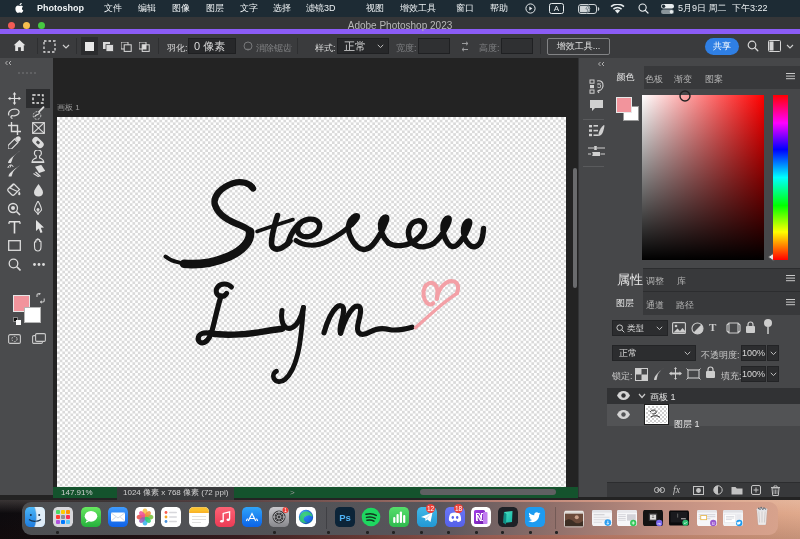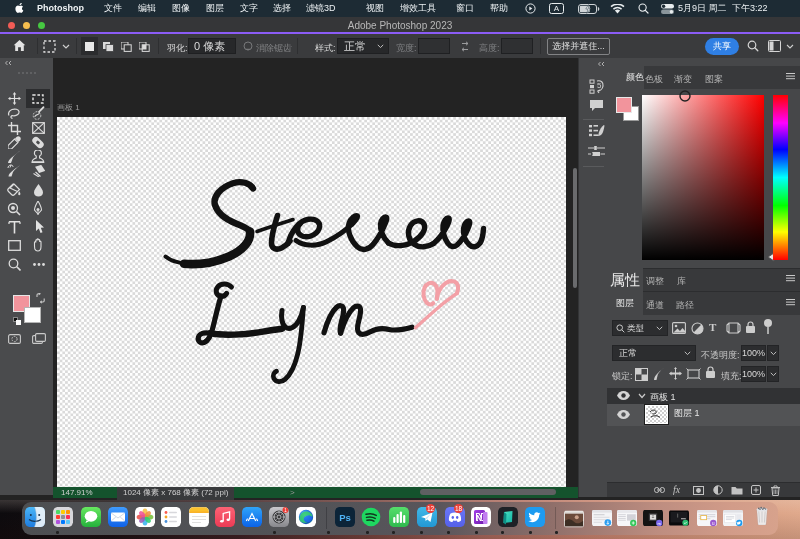--- a/index.html
+++ b/index.html
@@ -2,21 +2,21 @@
 <html><head><meta charset="utf-8">
 <style>
 *{margin:0;padding:0;box-sizing:border-box}
 html,body{width:800px;height:539px;overflow:hidden;background:#232323;font-family:"Liberation Sans",sans-serif}
 .abs{position:absolute}
 #screen{position:relative;width:800px;height:539px}
 
 #menubar{left:0;top:0;width:800px;height:17px;background:#1d2b34;color:#eef2f4;font-size:9px;line-height:17px}
 #menubar .mi{position:absolute;top:0;white-space:nowrap}
 
-#titlebar{left:0;top:17px;width:800px;height:17px;background:#353638;border-bottom:2px solid #8b5cf6}
+#titlebar{left:0;top:17px;width:800px;height:17px;background:#353638;border-bottom:5px solid #8b5cf6}
 .tl{position:absolute;top:5px;width:7px;height:7px;border-radius:50%}
 #titletext{position:absolute;top:3px;width:100%;text-align:center;color:#b8b8b8;font-size:10px}
 
 #optbar{left:0;top:34px;width:800px;height:24px;background:#3a3b3d;color:#d8d8d8;font-size:9px}
 .osep{position:absolute;top:4px;width:1px;height:16px;background:#2e2f31}
 .obox{position:absolute;background:#27282a;border:1px solid #1f2022;color:#dadada;font-size:11px}
 
 #tabbar{left:53px;top:58px;width:525px;height:23px;background:#343639}
 #doctab{position:absolute;left:1px;top:1px;width:193px;height:22px;background:#3d3e40;color:#d4d4d4;font-size:8.5px;line-height:22px;letter-spacing:-.2px;white-space:nowrap;overflow:hidden}
 
@@ -143,21 +143,21 @@
           <path d="M.8.8 L3.5 3.6 L6.2.8" fill="none" stroke="#bdbdbd"></path>
         </svg></div>
   <span class="abs" style="left:396px;top:8px;color:#808184">宽度:</span>
   <div class="obox" style="left:418px;top:4px;width:32px;height:16px;background:#2f3032"></div>
   <svg class="abs" style="left:459px;top:7px" width="12" height="11" viewBox="0 0 12 11">
         <path d="M3 2.5 H9 M9 2.5 L7 .8 M9 2.5 L7 4.2 M9 8.5 H3 M3 8.5 L5 6.8 M3 8.5 L5 10.2" stroke="#9a9b9d" fill="none"></path>
       </svg>
   <span class="abs" style="left:479px;top:8px;color:#808184">高度:</span>
   <div class="obox" style="left:501px;top:4px;width:32px;height:16px;background:#2f3032"></div>
   <div class="osep" style="left:540px"></div>
-  <div class="abs" style="left:547px;top:4px;width:63px;height:17px;border:1px solid #828385;border-radius:2px;color:#e0e0e0;font-size:9px;line-height:15px;text-align:center">选择并遮住...</div>
+  <div class="abs" style="left:547px;top:4px;width:63px;height:17px;border:1px solid #828385;border-radius:2px;color:#e0e0e0;font-size:9px;line-height:15px;text-align:center">增效工具...</div>
   <div class="abs" style="left:705px;top:4px;width:34px;height:17px;border-radius:9px;background:#2f7fe4;color:#fff;font-size:9px;line-height:17px;text-align:center">共享</div>
   <svg class="abs" style="left:747px;top:6px" width="12" height="12" viewBox="0 0 12 12">
         <circle cx="5" cy="5" r="3.8" fill="none" stroke="#d5d5d5" stroke-width="1.2"></circle>
         <line x1="7.8" y1="7.8" x2="10.8" y2="10.8" stroke="#d5d5d5" stroke-width="1.3" stroke-linecap="round"></line>
       </svg>
   <svg class="abs" style="left:768px;top:6px" width="13" height="12" viewBox="0 0 13 12">
         <rect x=".5" y=".5" width="12" height="11" rx="1" fill="none" stroke="#d5d5d5"></rect>
         <rect x="1.5" y="1.5" width="4" height="9" fill="#d5d5d5"></rect>
       </svg>
   <svg class="abs" style="left:786px;top:10px" width="8" height="5" viewBox="0 0 8 5">
@@ -340,38 +340,38 @@
   <svg class="abs" style="left:8px;top:86px" width="19" height="15" viewBox="0 0 19 15">
         <path d="M1 4 H7 M10 4 H18 M1 10 H4 M13.5 10 H18" stroke="#d0d0d0" stroke-width="1.2"></path>
         <rect x="7.2" y="2" width="2.6" height="4" fill="#d0d0d0"></rect>
         <path d="M5 8 L13 8 L13 12 L5 12 C6 11 6 9 5 8 Z" fill="#d0d0d0"></path>
       </svg>
   <div class="abs" style="left:4px;top:108px;width:21px;height:1px;background:#5a5b5d"></div>
 </div>
 
 <div class="abs" id="rpanel">
   <div class="abs" style="left:0;top:8px;width:193px;height:23px;background:#38393b"></div>
-  <div class="abs" style="left:0px;top:8px;width:37px;height:23px;background:#464749;color:#e8e8e8;font-size:9px;line-height:23px;text-align:right">颜色</div>
+  <div class="abs" style="left:0px;top:8px;width:37px;height:23px;background:#464749;color:#e8e8e8;font-size:9px;line-height:23px;text-align:center">颜色</div>
   <span class="abs" style="left:38px;top:15px;color:#b4b4b4;font-size:9px">色板</span>
   <span class="abs" style="left:67px;top:15px;color:#b4b4b4;font-size:9px">渐变</span>
   <span class="abs" style="left:98px;top:15px;color:#b4b4b4;font-size:9px">图案</span>
   <div class="abs" style="left:179px;top:15px;width:9px;height:1.2px;background:#c9c9c9;box-shadow:0 2.6px 0 #c9c9c9,0 5.2px 0 #c9c9c9"></div>
   <div class="abs" style="left:16px;top:48px;width:16px;height:15px;background:#fff;border:1px solid #9a9a9a"></div>
   <div class="abs" style="left:9px;top:39px;width:16px;height:16px;background:#f2949c;border:1px solid #e8e8e8"></div>
   <div class="abs" style="left:35px;top:37px;width:122px;height:165px;background:linear-gradient(to bottom,rgba(0,0,0,0) 0%,#000 100%),linear-gradient(to right,#fff 0%,#f00 100%)"></div>
   <svg class="abs" style="left:71px;top:31px" width="14" height="14" viewBox="0 0 14 14">
         <circle cx="7" cy="7" r="5" fill="none" stroke="#222" stroke-width="1.4"></circle>
       </svg>
   <svg class="abs" style="left:160px;top:194px" width="8" height="10" viewBox="0 0 8 10">
         <path d="M7 1 L1 5 L7 9 Z" fill="#e8e8e8" stroke="#555"></path>
       </svg>
   <div class="abs" style="left:166px;top:37px;width:15px;height:165px;background:linear-gradient(to bottom,#f00 0%,#f0f 17%,#00f 33%,#0ff 50%,#0f0 67%,#ff0 83%,#f00 100%)"></div>
 
   <div class="abs" style="left:0;top:210px;width:193px;height:23px;background:#38393b;border-top:1px solid #2c2d2f"></div>
-  <div class="abs" style="left:0px;top:210px;width:36px;height:23px;background:#464749;color:#e8e8e8;font-size:15px;line-height:23px;text-align:center">属性</div>
+  <div class="abs" style="left:0px;top:210px;width:36px;height:23px;background:#464749;color:#e8e8e8;font-size:13px;line-height:23px;text-align:right">属性</div>
   <span class="abs" style="left:39px;top:217px;color:#b4b4b4;font-size:9px">调整</span>
   <span class="abs" style="left:70px;top:217px;color:#b4b4b4;font-size:9px">库</span>
   <div class="abs" style="left:179px;top:217px;width:9px;height:1.2px;background:#c9c9c9;box-shadow:0 2.6px 0 #c9c9c9,0 5.2px 0 #c9c9c9"></div>
 
   <div class="abs" style="left:0;top:233px;width:193px;height:24px;background:#38393b;border-top:1px solid #2c2d2f"></div>
   <div class="abs" style="left:0px;top:233px;width:36px;height:24px;background:#464749;color:#e8e8e8;font-size:9px;line-height:24px;text-align:center">图层</div>
   <span class="abs" style="left:39px;top:241px;color:#b4b4b4;font-size:9px">通道</span>
   <span class="abs" style="left:69px;top:241px;color:#b4b4b4;font-size:9px">路径</span>
   <div class="abs" style="left:179px;top:241px;width:9px;height:1.2px;background:#c9c9c9;box-shadow:0 2.6px 0 #c9c9c9,0 5.2px 0 #c9c9c9"></div>
 
@@ -462,21 +462,21 @@
   <div class="abs" style="left:0;top:346px;width:193px;height:22px;background:#525355">
     <svg style="position:absolute;left:10px;top:6px" width="13" height="9" viewBox="0 0 13 9">
           <path d="M6.5 0 C3.5 0 1.2 2 0 4.5 C1.2 7 3.5 9 6.5 9 C9.5 9 11.8 7 13 4.5 C11.8 2 9.5 0 6.5 0 Z" fill="#d4d4d4"></path>
           <circle cx="6.5" cy="4.5" r="2.2" fill="#525355"></circle>
         </svg>
     <div style="position:absolute;left:38px;top:1px;width:23px;height:19px;background:#fff;outline:1px solid #1e1e1e"></div>
     <div style="position:absolute;left:39px;top:2px;width:21px;height:17px;background-image:repeating-conic-gradient(#cfcfcf 0% 25%,#fff 0% 50%);background-size:4px 4px"></div>
         <svg style="position:absolute;left:39px;top:2px" width="21" height="17" viewBox="0 0 21 17">
           <path d="M4 6 C6 3.5 9 3.5 10 5.5 C11 7.5 8 8.5 6.5 7.5 M5 11 C8 9 12 9.5 14 11.5" fill="none" stroke="#222" stroke-width="1"></path>
         </svg>
-    <span style="position:absolute;left:67px;top:3px;color:#e8e8e8;font-size:9px">图层 1</span>
+    <span style="position:absolute;left:67px;top:14px;color:#e8e8e8;font-size:9px">图层 1</span>
   </div>
 
   <div class="abs" style="left:0;top:424px;width:193px;height:15px;background:#38393b;border-top:1px solid #2c2d2f">
     <svg style="position:absolute;left:47px;top:4px" width="11" height="6" viewBox="0 0 11 6">
           <rect x=".5" y=".5" width="4.5" height="5" rx="2.2" fill="none" stroke="#c3c3c3"></rect>
           <rect x="6" y=".5" width="4.5" height="5" rx="2.2" fill="none" stroke="#c3c3c3"></rect>
           <line x1="3" y1="3" x2="8" y2="3" stroke="#c3c3c3"></line>
         </svg>
     <span style="position:absolute;left:66px;top:1px;color:#c3c3c3;font-size:10px;font-style:italic;font-family:'Liberation Serif',serif">fx</span>
     <svg style="position:absolute;left:86px;top:3px" width="11" height="9" viewBox="0 0 11 9">

